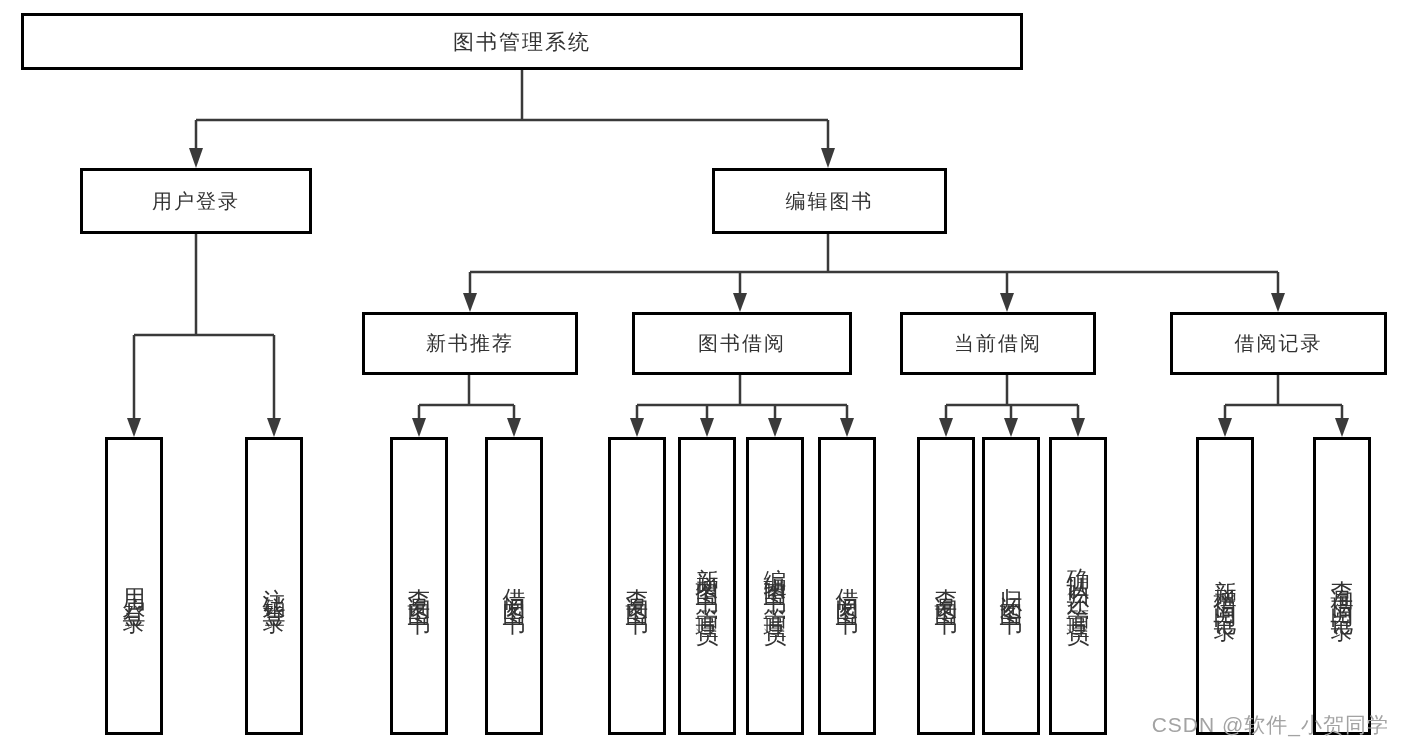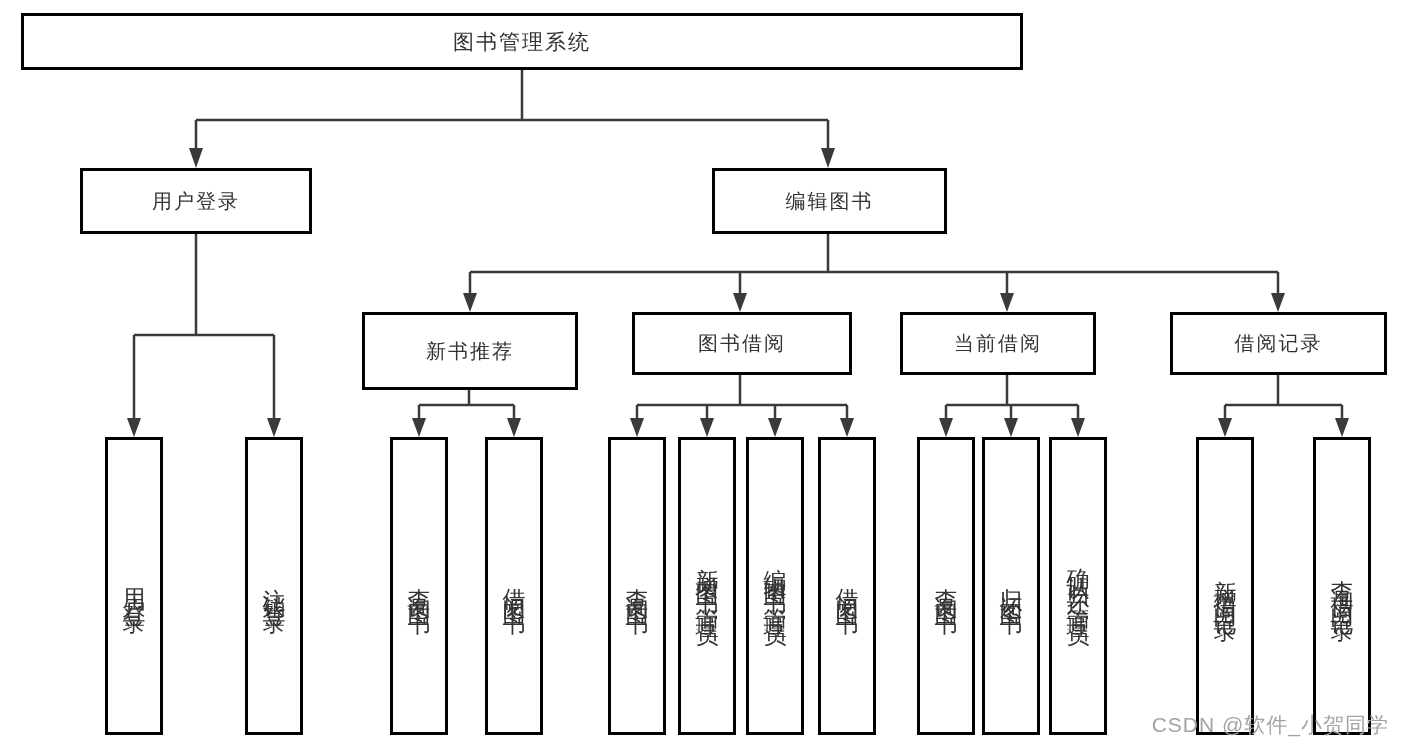--- a/index.html
+++ b/index.html
@@ -101,21 +101,21 @@
       <polygon points="1218,418 1232,418 1225,437"></polygon>
       <polygon points="1335,418 1349,418 1342,437"></polygon>
     </g>
   </svg>
 
   <div class="node hbox root" style="left:21px;top:13px;width:1002px;height:57px">图书管理系统</div>
 
   <div class="node hbox" style="left:80px;top:168px;width:232px;height:66px">用户登录</div>
   <div class="node hbox" style="left:712px;top:168px;width:235px;height:66px">编辑图书</div>
 
-  <div class="node hbox" style="left:362px;top:312px;width:216px;height:78px">新书推荐</div>
+  <div class="node hbox" style="left:362px;top:312px;width:216px;height:63px">新书推荐</div>
   <div class="node hbox" style="left:632px;top:312px;width:220px;height:63px">图书借阅</div>
   <div class="node hbox" style="left:900px;top:312px;width:196px;height:63px">当前借阅</div>
   <div class="node hbox" style="left:1170px;top:312px;width:217px;height:63px">借阅记录</div>
 
   <div class="node vbox" style="left:105px;top:437px;width:58px;height:298px">用户登录</div>
   <div class="node vbox" style="left:245px;top:437px;width:58px;height:298px">注销登录</div>
 
   <div class="node vbox" style="left:390px;top:437px;width:58px;height:298px">查询图书</div>
   <div class="node vbox" style="left:485px;top:437px;width:58px;height:298px">借阅图书</div>
 

